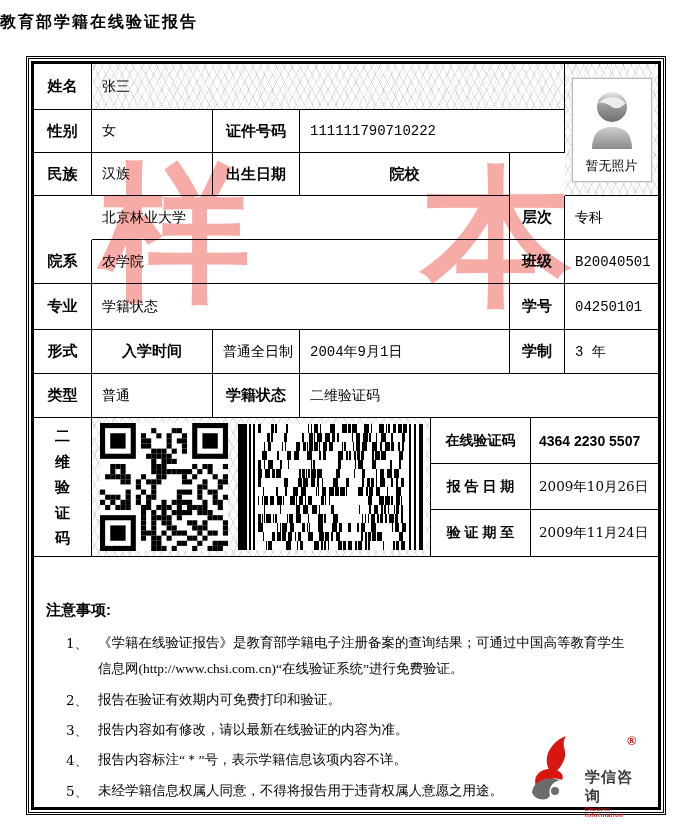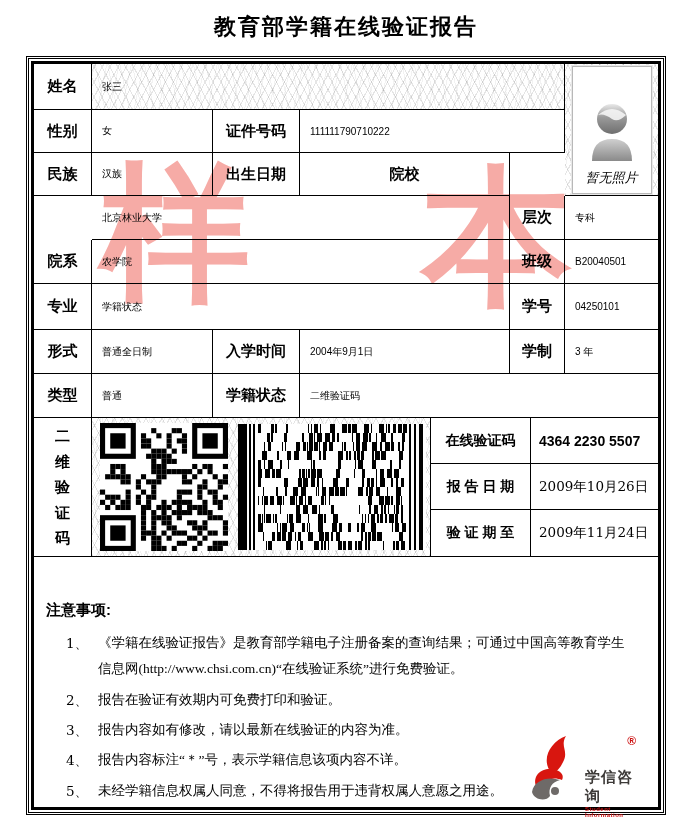--- a/index.html
+++ b/index.html
@@ -1,53 +1,53 @@
 <!DOCTYPE html>
 <html><head>
 <meta charset="utf-8">
 <style>
   html,body{margin:0;padding:0;}
   body{
     width:692px;height:829px;background:#ffffff;position:relative;overflow:hidden;
     font-family:"Liberation Sans",sans-serif;color:#000;
   }
   .page-title{
-    text-align:center;padding-top:12px;font-size:22px;font-weight:bold;
+    padding-top:12px;font-size:16px;font-weight:bold;
     letter-spacing:2px;font-family:"Liberation Sans",sans-serif;
   }
   
   .cert-outer{position:absolute;left:26px;right:26px;top:56px;bottom:14px;
     border:1px solid #000;padding:1px;}
   .cert-mid{border:1px solid #000;padding:2px;height:100%;box-sizing:border-box;}
   .cert-inner{border:3px solid #000;height:100%;box-sizing:border-box;display:flex;flex-direction:column;position:relative;gap:34px;}
 
   .cert-table{
     display:grid;
     grid-template-columns:58px 121px 87px 210px 55px 1fr;
     grid-template-rows:46px 43px 43px 44px 44px 46px 44px 44px 139px;
     flex:0 0 auto;
   }
   .cell{border-right:1px solid #000;border-bottom:1px solid #000;
     display:flex;align-items:center;box-sizing:border-box;min-width:0;}
   .cell.no-br{border-right:none;}
   .lbl{justify-content:center;font-weight:bold;font-size:15px;
     font-family:"Liberation Sans",sans-serif;}
-  .val{padding-left:10px;font-size:10px;font-family:Liberation Sans, sans-serif;}
+  .val{padding-left:10px;font-size:14px;font-family:Liberation Mono, monospace;}
   .guilloche{
     background:
       repeating-linear-gradient(62deg, rgba(0,0,0,0.10) 0 1px, transparent 1px 7px),
       repeating-linear-gradient(-62deg, rgba(0,0,0,0.10) 0 1px, transparent 1px 7px),
       repeating-linear-gradient(78deg, rgba(0,0,0,0.05) 0 1px, transparent 1px 12px),
       repeating-linear-gradient(-78deg, rgba(0,0,0,0.05) 0 1px, transparent 1px 12px);
   }
   .photo-cell{grid-column:6/7;grid-row:1/4;justify-content:center;}
   .photo-frame{
-    width:80px;height:128px;background:#fff;border:1px solid #b8b8b8;
+    width:80px;height:104px;background:#fff;border:1px solid #b8b8b8;
     box-shadow:0 0 0 1px #e8e8e8;display:flex;flex-direction:column;
-    align-items:center;justify-content:flex-end;padding-bottom:6px;box-sizing:border-box;font-style:italic;
+    align-items:center;justify-content:flex-end;padding-bottom:6px;box-sizing:border-box;
   }
   .photo-caption{font-size:13px;font-family:"DejaVu Serif",serif;margin-top:6px;}
 
   .qr-row-content{grid-column:2/7;grid-row:9;padding:0;display:flex;align-items:stretch;border-bottom:1px solid #000;}
   .qr-zone{flex:1 1 auto;display:flex;align-items:center;gap:10px;padding:6px 4px 6px 8px;}
   .vcode-table{flex:0 0 230px;display:grid;grid-template-columns:100px 130px;
     grid-template-rows:1fr 1fr 1fr;border-left:1px solid #000;}
   .vcode-table .cell{font-size:14px;}
   .vcode-table .vlbl{justify-content:center;font-weight:bold;font-size:14px;letter-spacing:0;}
   .vcode-table .vval{padding-left:8px;font-family:"DejaVu Serif",serif;font-size:13.5px;}
@@ -135,22 +135,22 @@
       <div class="cell val" style="grid-column:2/5">农学院</div>
       <div class="cell lbl">班级</div>
       <div class="cell val no-br">B20040501</div>
 
       <div class="cell lbl">专业</div>
       <div class="cell val" style="grid-column:2/5">学籍状态</div>
       <div class="cell lbl">学号</div>
       <div class="cell val no-br">04250101</div>
 
       <div class="cell lbl">形式</div>
+      <div class="cell lbl">入学时间</div>
       <div class="cell val">普通全日制</div>
-      <div class="cell lbl">入学时间</div>
       <div class="cell val">2004年9月1日</div>
       <div class="cell lbl">学制</div>
       <div class="cell val no-br">3 年</div>
 
       <div class="cell lbl">类型</div>
       <div class="cell val">普通</div>
       <div class="cell lbl">学籍状态</div>
       <div class="cell val no-br" style="grid-column:4/7">二维验证码</div>
 
       <div class="cell qr-label-cell">

